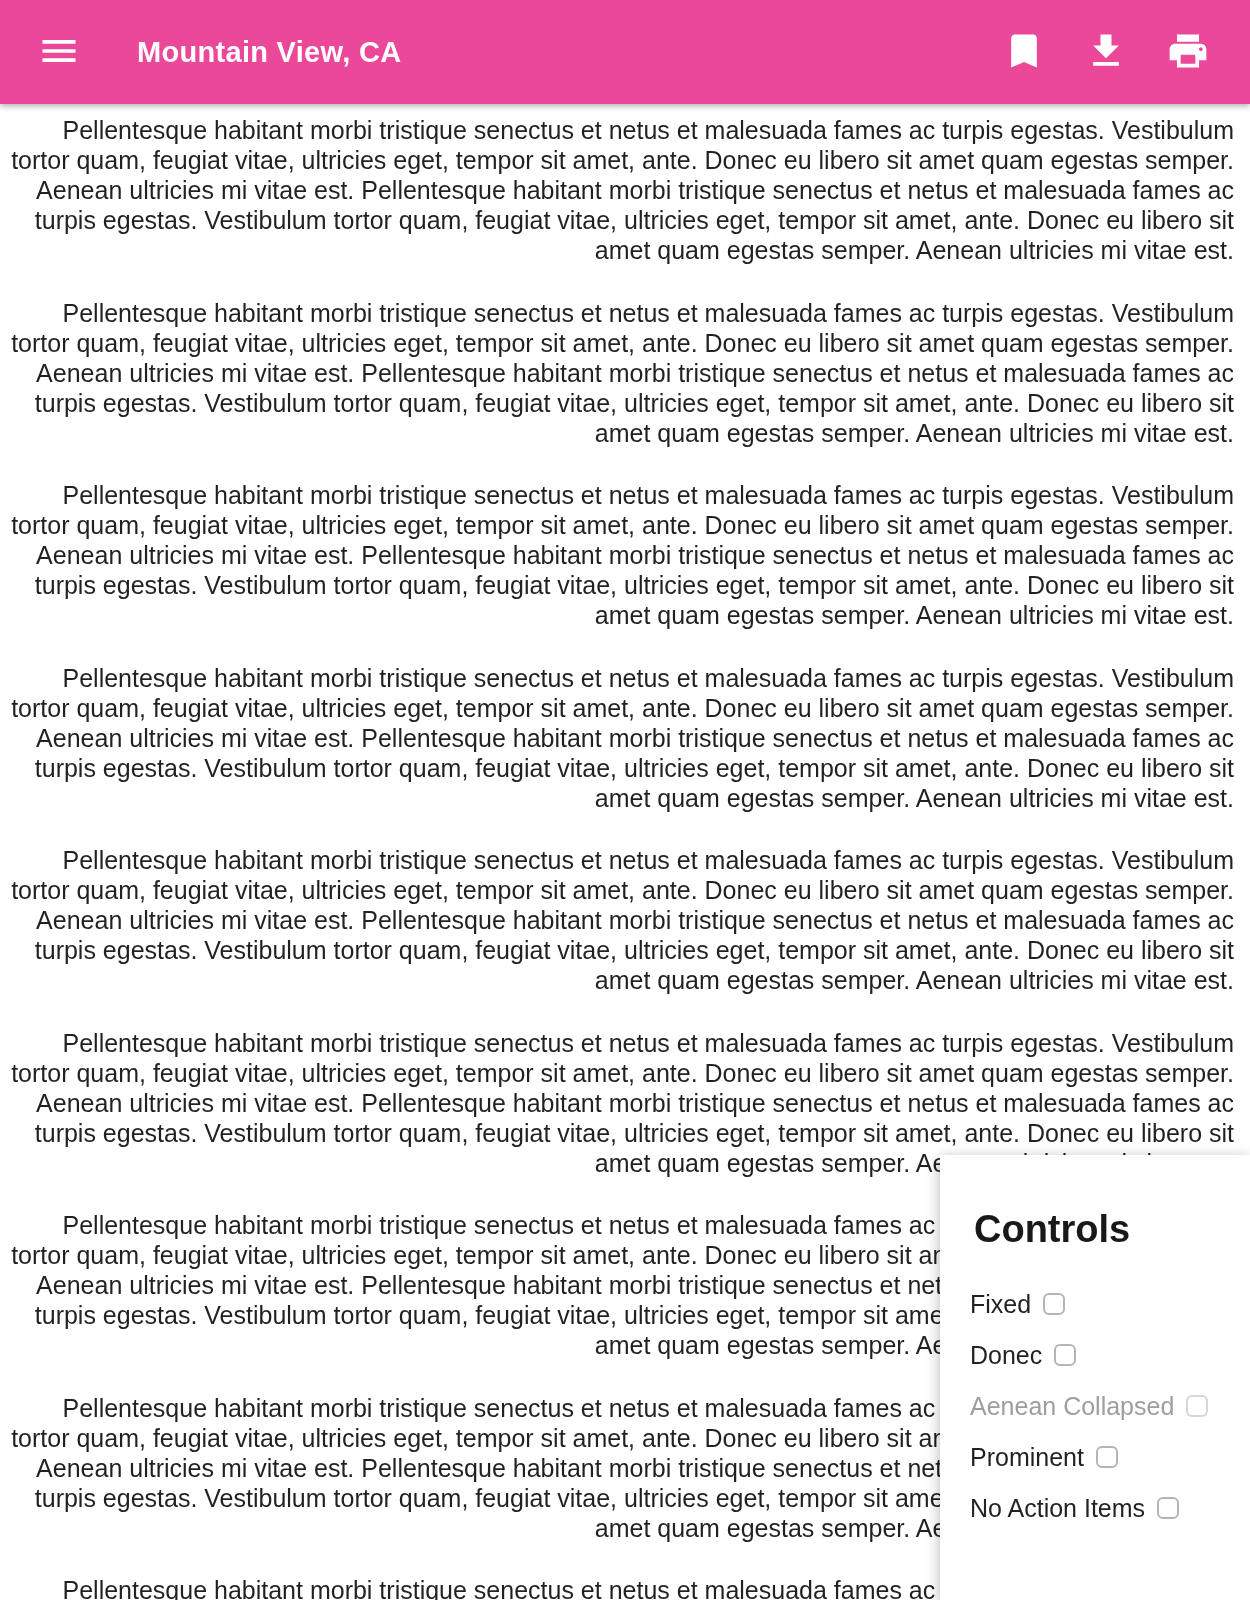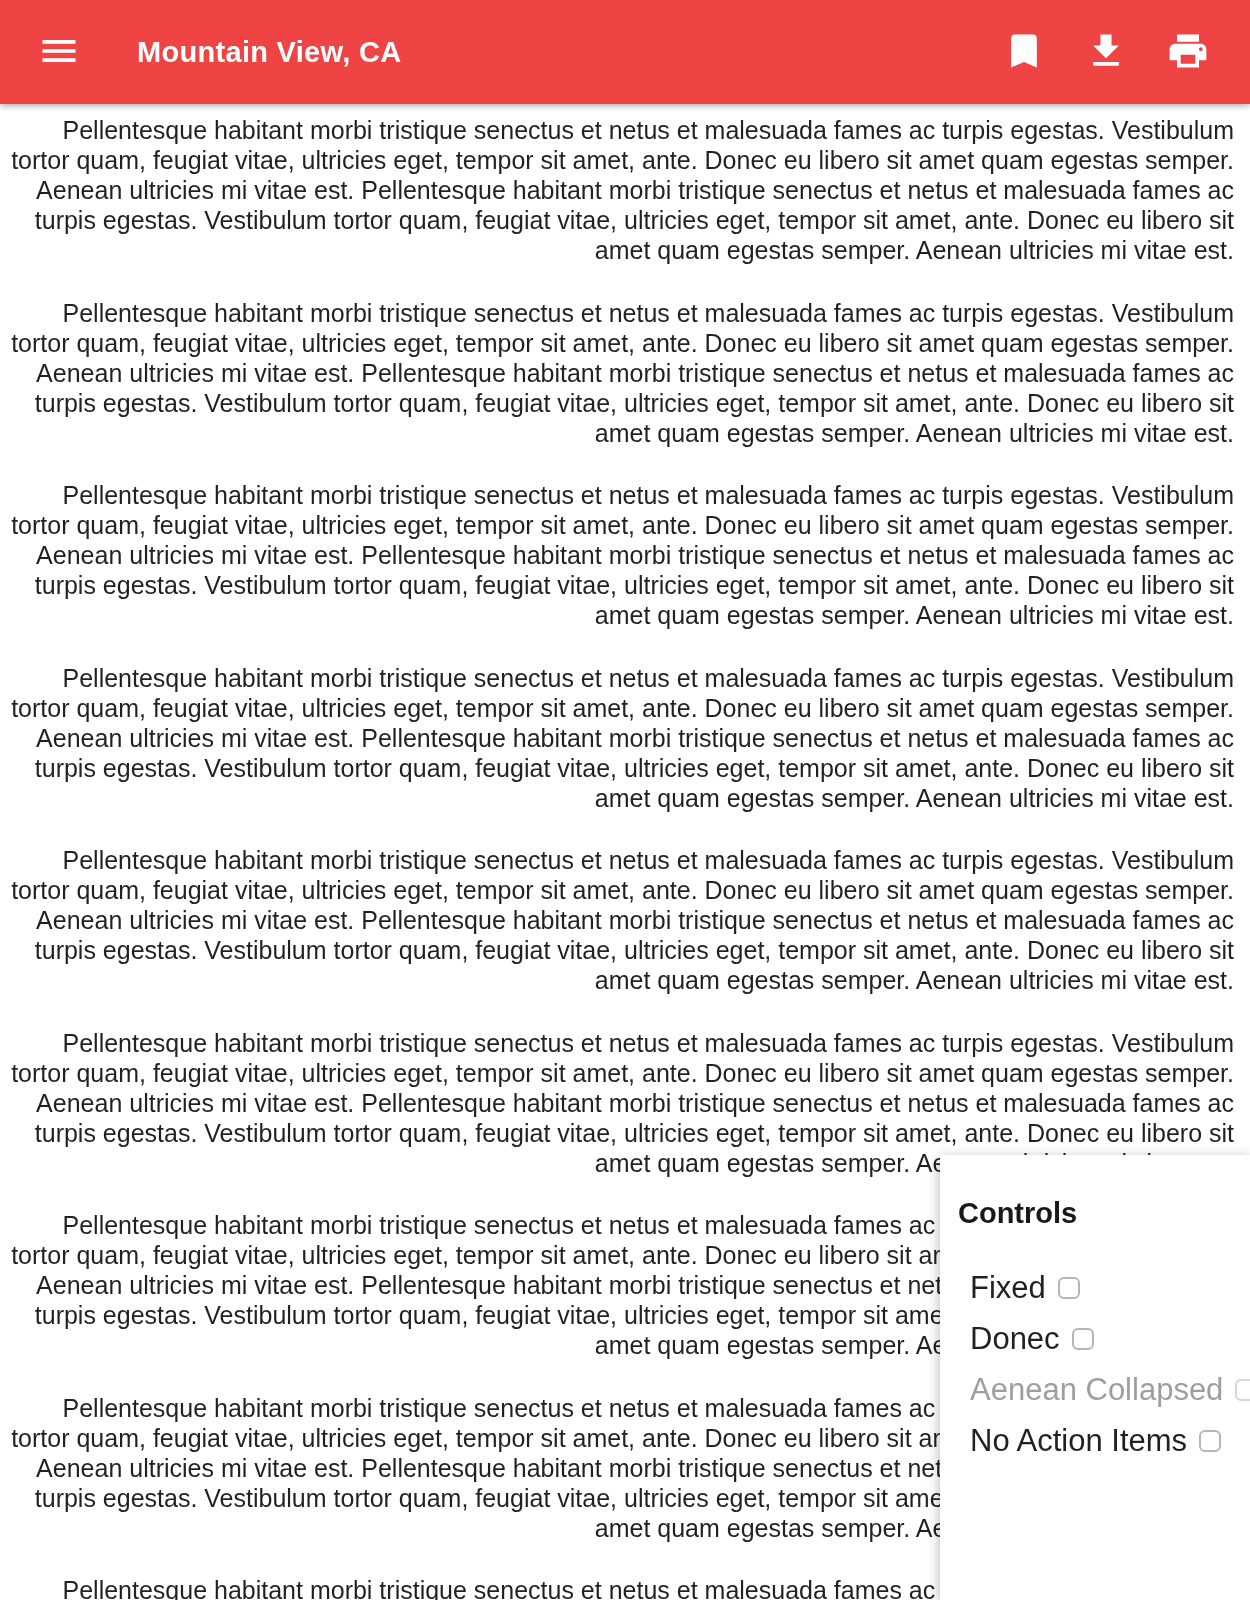--- a/index.html
+++ b/index.html
@@ -58,54 +58,54 @@
     position: absolute; z-index: 10;
     left: 940px; top: 1155px;
     width: 310px; height: 445px;
     box-sizing: border-box;
     background: #ffffff;
     border-radius: 4px 0 0 0;
     box-shadow: 0 3px 14px rgba(0,0,0,0.30);
     padding: 40px 0 0 18px;
   }
   .controls-title {
-    margin: 0;
-    font-size: 29px;
+    margin: 16px;
+    font-size: 38px;
     line-height: 36px;
     font-weight: bold;
     color: rgba(0,0,0,0.90);
   }
   .controls-rows { margin-top: 41px; }
   .control-row {
     display: flex; align-items: center;
     height: 32px;
     margin: 0 0 19px 12px;
   }
   .control-label {
-    font-size: 31px;
+    font-size: 25px;
     color: rgba(0,0,0,0.87);
     white-space: nowrap;
   }
   .checkbox {
     width: 22px; height: 22px;
     box-sizing: border-box;
     margin-left: 12px;
     border: 2px solid #b5b5b5;
     border-radius: 6px;
     background: #ffffff;
     flex: 0 0 auto;
     cursor: pointer;
   }
   .control-row.disabled .control-label { color: #9e9e9e; }
   .control-row.disabled .checkbox { border-color: #d6d6d6; cursor: default; }
 </style>
 </head>
 <body>
 
-<header class="appbar" style="background: #ef4444;">
+<header class="appbar" style="background: #ec4899;">
   <button class="icon-btn">
     <span>
       <svg viewBox="0 0 24 24" width="44" height="44" fill="#ffffff">
         <path d="M3 18h18v-2H3v2zm0-5h18v-2H3v2zm0-7v2h18V6H3z"></path>
       </svg>
     </span>
   </button>
   <div class="appbar-title">Mountain View, CA</div>
   <div class="appbar-actions">
     <button class="icon-btn">
@@ -158,20 +158,24 @@
       <span class="control-label">Donec</span>
       <span class="checkbox"></span>
     </div>
 
     <div class="control-row disabled">
       <span class="control-label">Aenean Collapsed</span>
       <span class="checkbox"></span>
     </div>
 
 
+    <div class="control-row">
+      <span class="control-label">Prominent</span>
+      <span class="checkbox"></span>
+    </div>
 
     <div class="control-row">
       <span class="control-label">No Action Items</span>
       <span class="checkbox"></span>
     </div>
 
   </div>
 </aside>
 
 </body></html>

